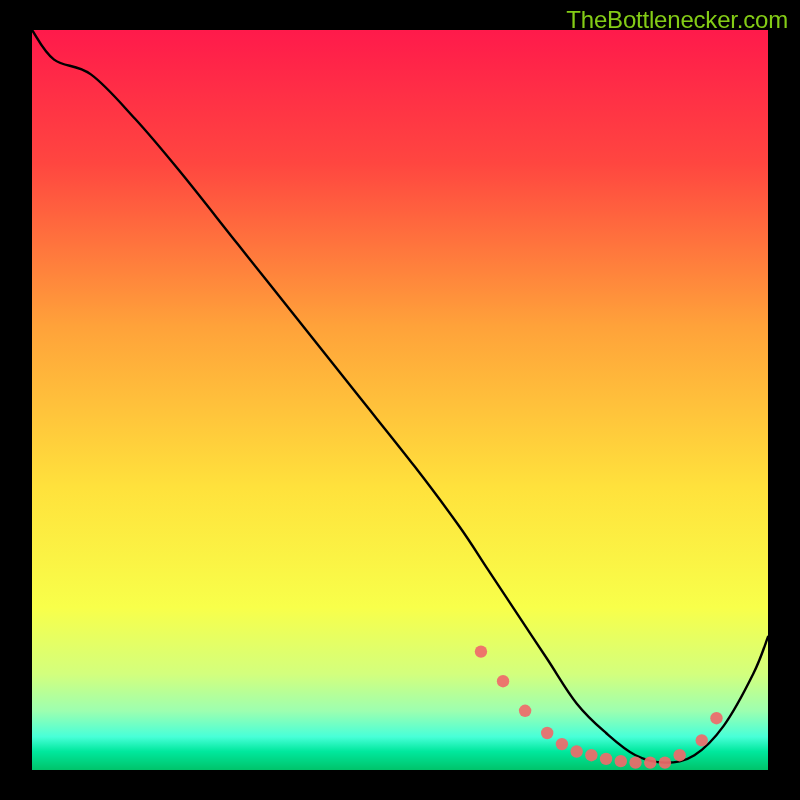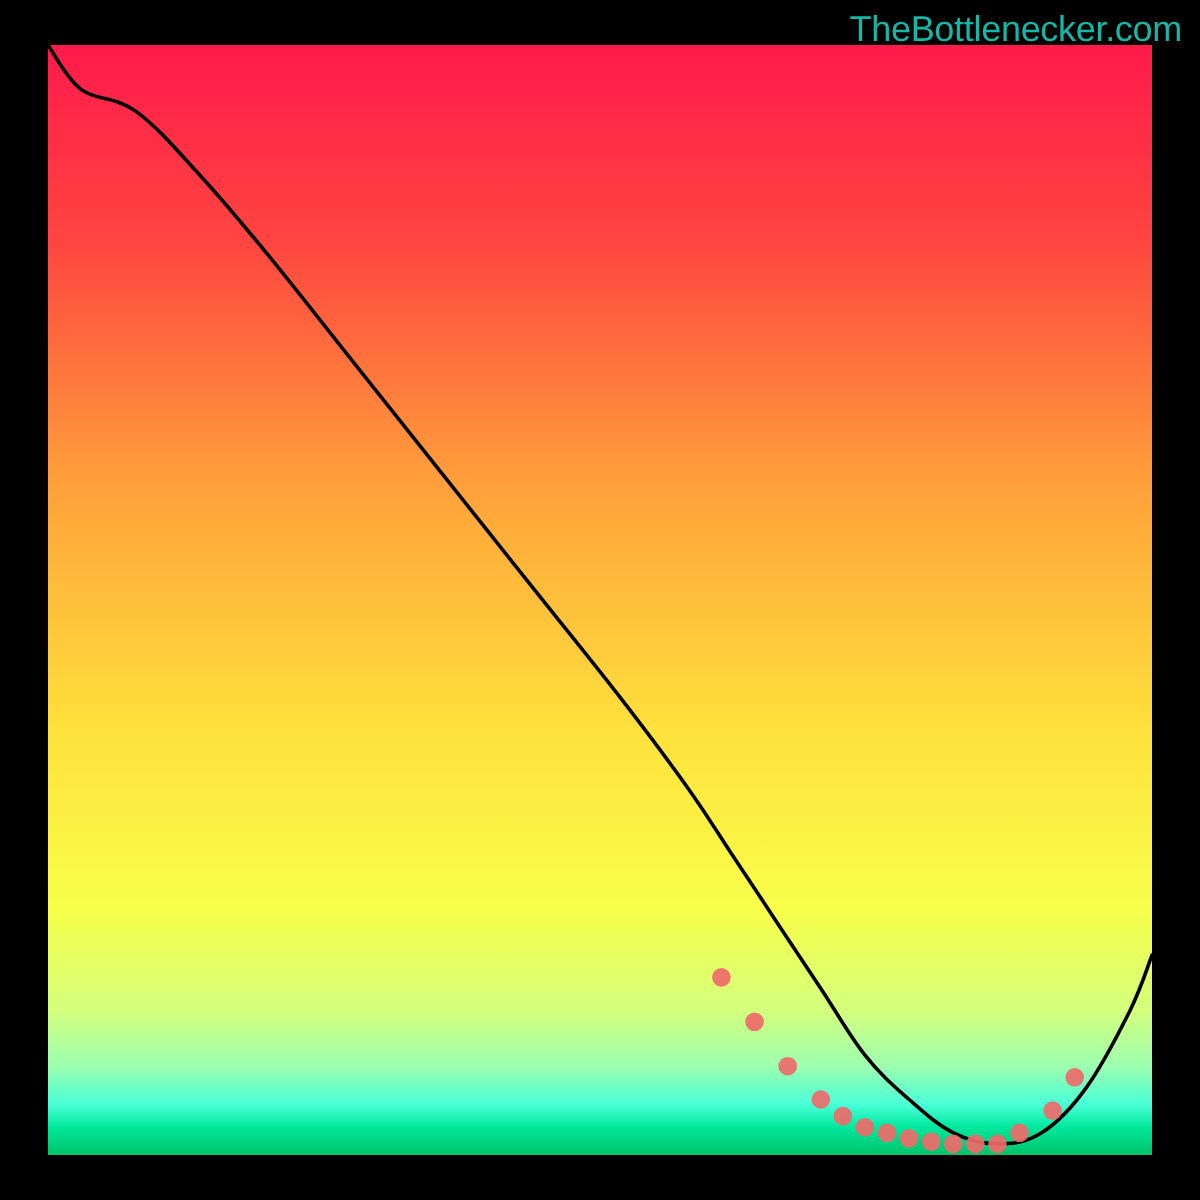--- a/index.html
+++ b/index.html
@@ -23,21 +23,21 @@
     position: absolute;
     left: 0;
     top: 0;
     width: 736px;
     height: 740px;
   }
   .watermark {
     position: absolute;
     top: 6px;
     right: 12px;
-    color: #14b8a6;
+    color: #84cc16;
     font-size: 24px;
     letter-spacing: -0.2px;
     font-weight: 400;
   }
   svg { display: block; }
 </style>
 </head>
 <body>
 
 <div class="watermark">TheBottlenecker.com</div>

